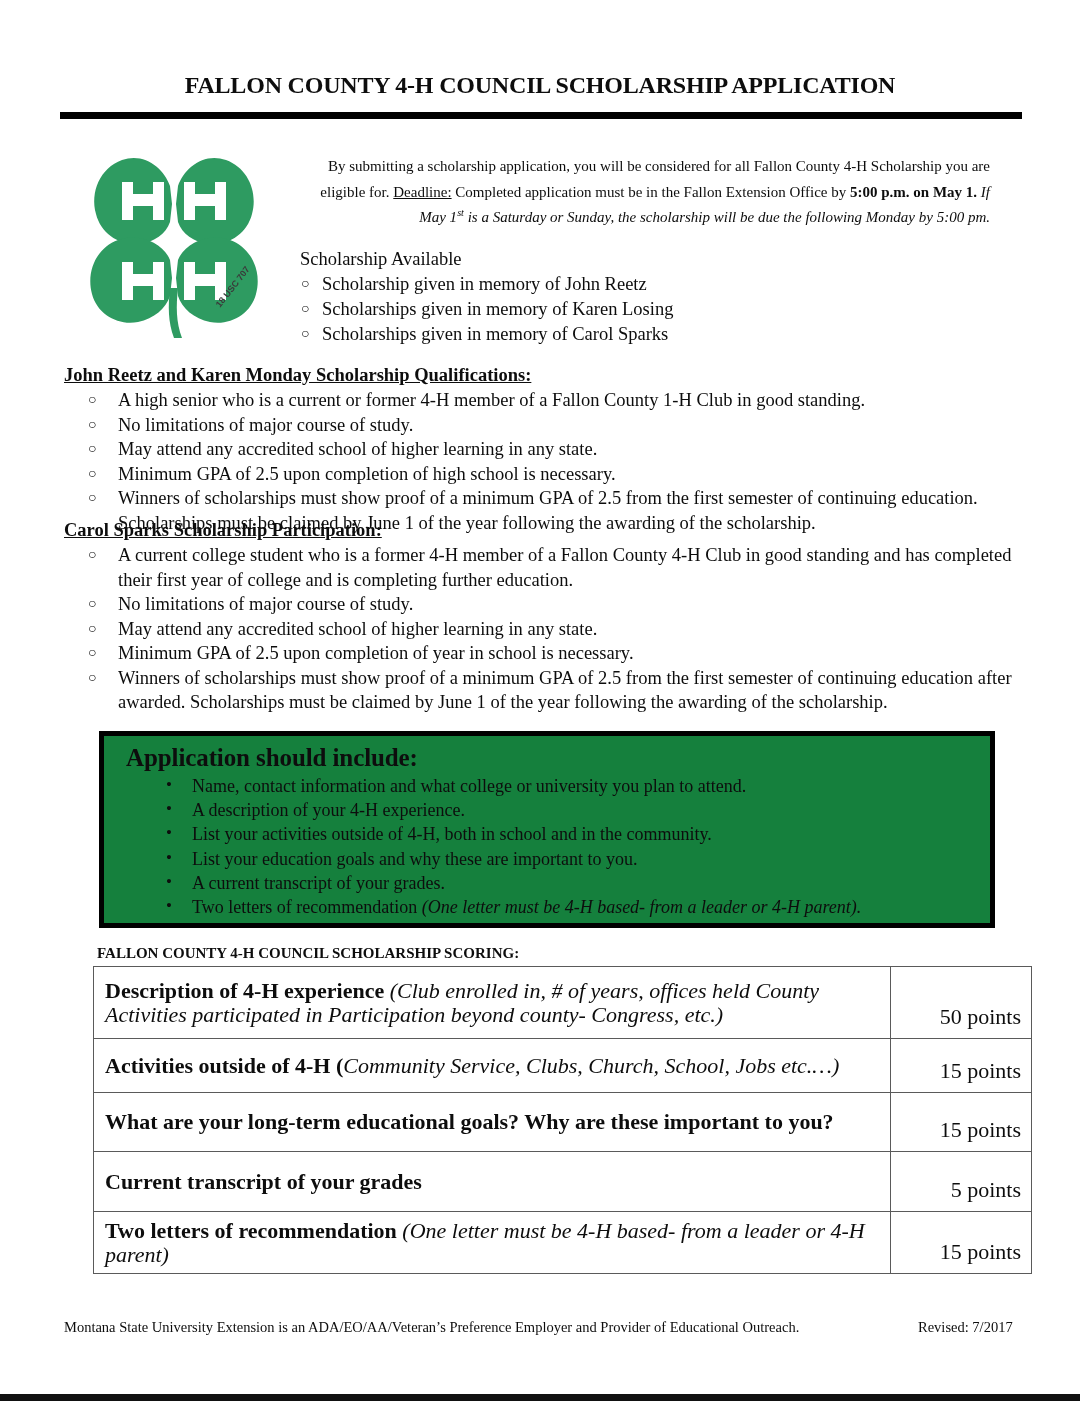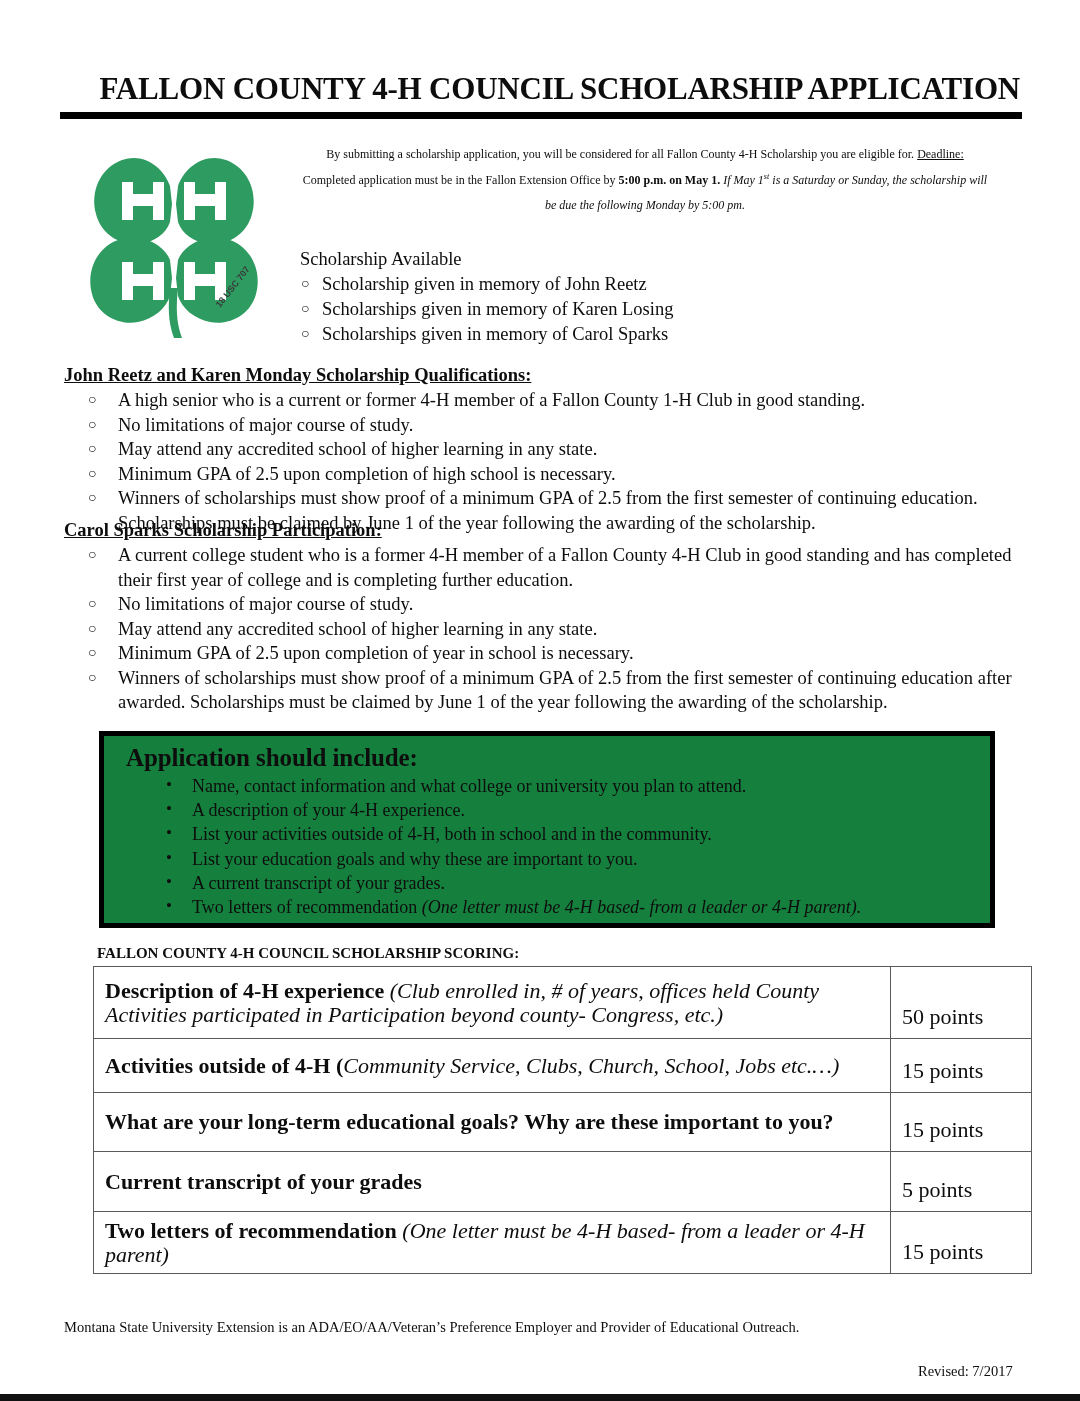--- a/index.html
+++ b/index.html
@@ -24,26 +24,25 @@
 
   
   .title-wrap {
     position: absolute;
     left: 60px;
     top: 72px;
     width: 960px;
     text-align: center;
   }
   .doc-title {
-    font-size: 31px;
+    font-size: 24px;
     font-weight: bold;
     letter-spacing: -0.2px;
     line-height: 1.1;
     white-space: nowrap;
-    text-align: right;
   }
   .title-rule {
     position: absolute;
     left: 60px;
     top: 112px;
     width: 962px;
     height: 7px;
     background: #000000;
   }
 
@@ -54,25 +53,25 @@
     top: 138px;
     width: 200px;
     height: 210px;
   }
   .logo svg { display: block; width: 100%; height: 100%; }
 
   
   .intro {
     position: absolute;
     left: 300px;
-    top: 142px;
+    top: 154px;
     width: 690px;
-    font-size: 12px;
+    font-size: 15px;
     line-height: 25.6px;
-    text-align: center;
+    text-align: right;
   }
   .intro b { font-weight: bold; }
   .intro i { font-style: italic; }
   .u { text-decoration: underline; }
   sup { font-size: 0.68em; vertical-align: super; line-height: 0; }
 
   
   .avail-head {
     position: absolute;
     left: 300px;
@@ -180,21 +179,21 @@
   }
   .score-table td {
     border: 1px solid #5a5a5a;
     vertical-align: middle;
     padding: 6px 10px 6px 11px;
     line-height: 24px;
   }
   .score-table td.crit { width: 775px; }
   .score-table td.pts {
     width: 119px;
-    text-align: left;
+    text-align: right;
     vertical-align: bottom;
     padding-bottom: 9px;
     margin-top: 12px;
   }
   .score-table .r0 td { height: 56px; }
   .score-table .r1 td { height: 38px; }
   .score-table .r2 td { height: 43px; }
   .score-table .r3 td { height: 44px; }
   .score-table .r4 td { height: 46px; }
   .score-table b { font-weight: bold; }
@@ -203,21 +202,21 @@
   
   .footer-left {
     position: absolute;
     left: 64px;
     top: 1319px;
     font-size: 14.5px;
   }
   .footer-right {
     position: absolute;
     left: 918px;
-    top: 1363px;
+    top: 1319px;
     font-size: 14.5px;
   }
   .page-bottom-edge {
     position: absolute;
     left: 0;
     top: 1394px;
     width: 1080px;
     height: 7px;
     background: #111111;
   }

